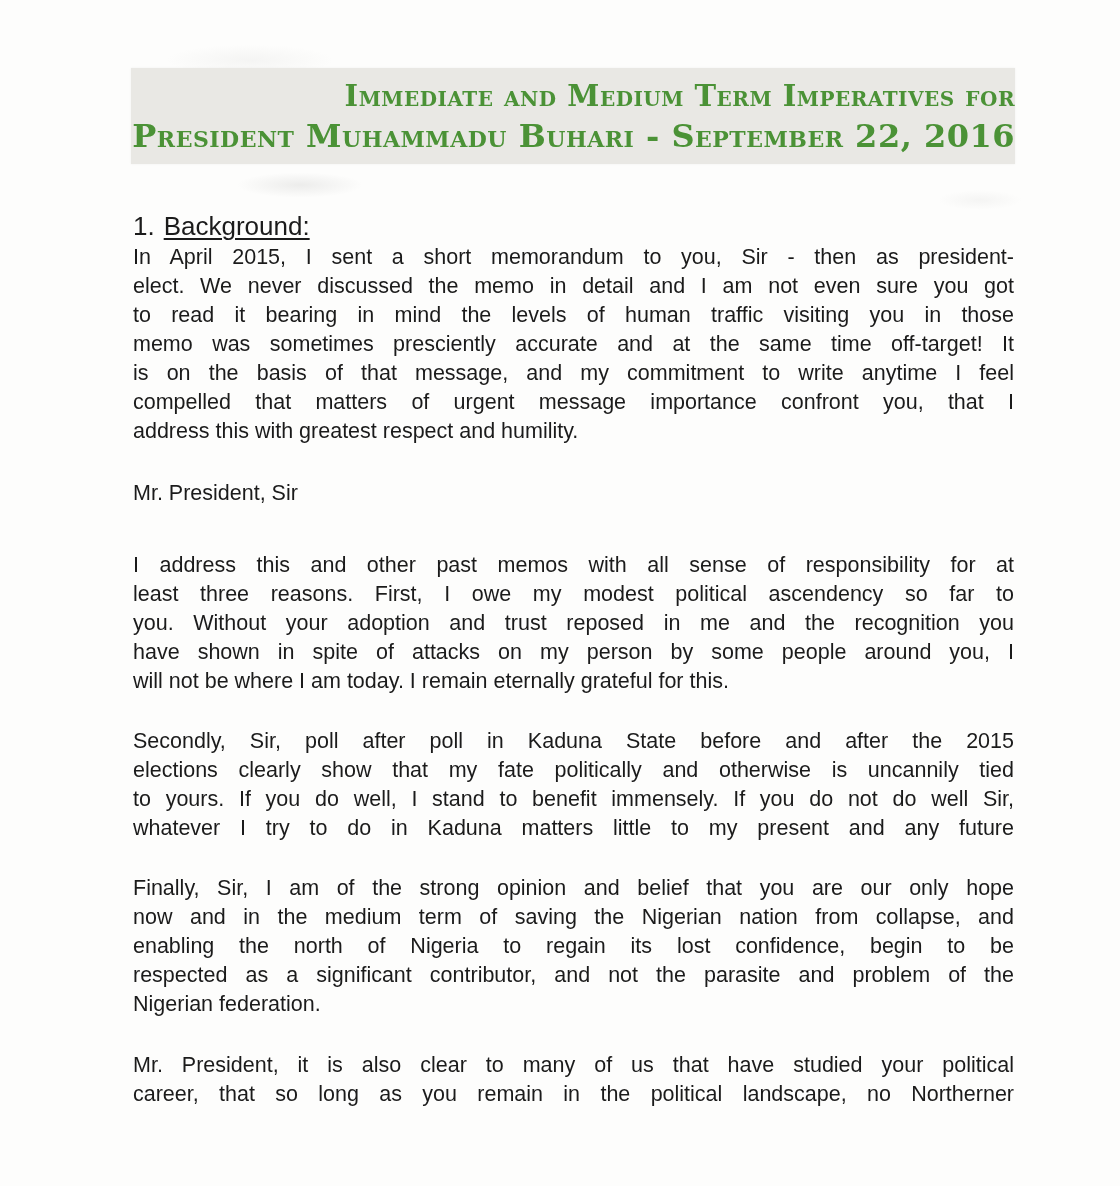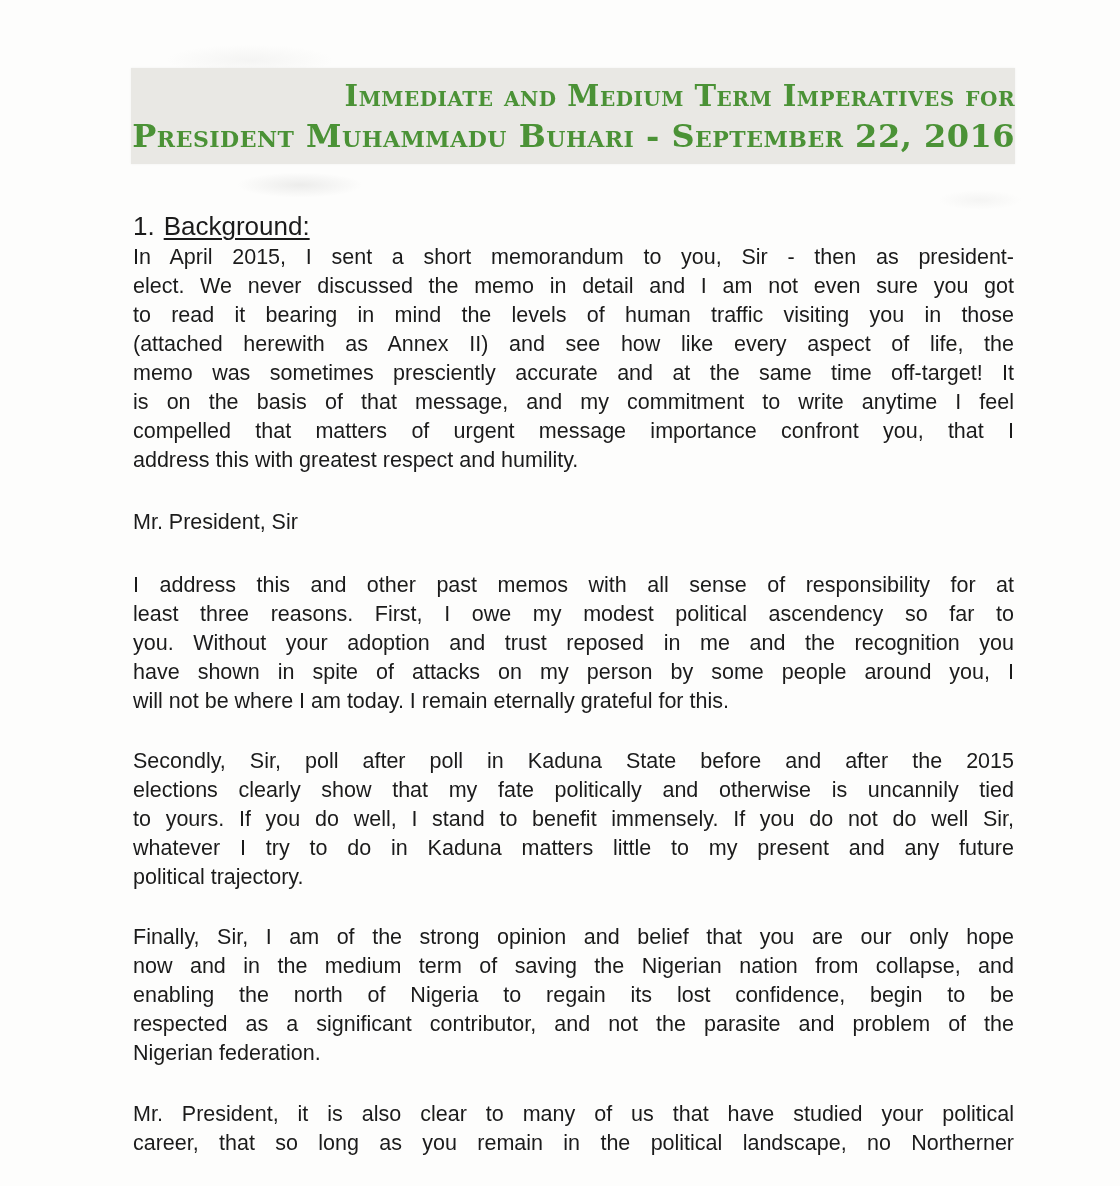--- a/index.html
+++ b/index.html
@@ -57,21 +57,21 @@
   }
   .section-heading .sec-title {
     text-decoration: underline;
     text-decoration-thickness: 2px;
     text-underline-offset: 3px;
     margin-left: 9px;
   }
   .para { margin: 0; }
   .p1 { margin-top: 2px; }
   .p2 { margin-top: 33px; }
-  .p3 { margin-top: 34px; }
+  .p3 { margin-top: 43px; }
   .p4 { margin-top: 31px; }
   .p5 { margin-top: 31px; }
   .p6 { margin-top: 32px; }
   .jline {
     text-align: justify;
     text-align-last: justify;
     -moz-text-align-last: justify;
     white-space: normal;
   }
   .lline { text-align: left; }
@@ -89,21 +89,20 @@
   <div class="memo-body">
 
     <div class="section-heading">
       <span class="sec-num">1.</span><span class="sec-title">Background:</span>
     </div>
 
     <div class="para p1">
       <div class="jline">In April 2015, I sent a short memorandum to you, Sir - then as president-</div>
       <div class="jline">elect. We never discussed the memo in detail and I am not even sure you got</div>
       <div class="jline">to read it bearing in mind the levels of human traffic visiting you in those</div>
-      <div class="jline">(attached herewith as Annex II) and see how like every aspect of life, the</div>
       <div class="jline">memo was sometimes presciently accurate and at the same time off-target! It</div>
       <div class="jline">is on the basis of that message, and my commitment to write anytime I feel</div>
       <div class="jline">compelled that matters of urgent message importance confront you, that I</div>
       <div class="lline">address this with greatest respect and humility.</div>
     </div>
 
     <div class="para p2">
       <div class="lline">Mr. President, Sir</div>
     </div>
 
@@ -113,21 +112,20 @@
       <div class="jline">you. Without your adoption and trust reposed in me and the recognition you</div>
       <div class="jline">have shown in spite of attacks on my person by some people around you, I</div>
       <div class="lline">will not be where I am today. I remain eternally grateful for this.</div>
     </div>
 
     <div class="para p4">
       <div class="jline">Secondly, Sir, poll after poll in Kaduna State before and after the 2015</div>
       <div class="jline">elections clearly show that my fate politically and otherwise is uncannily tied</div>
       <div class="jline">to yours. If you do well, I stand to benefit immensely. If you do not do well Sir,</div>
       <div class="jline">whatever I try to do in Kaduna matters little to my present and any future</div>
-      <div class="lline">political trajectory.</div>
     </div>
 
     <div class="para p5">
       <div class="jline">Finally, Sir, I am of the strong opinion and belief that you are our only hope</div>
       <div class="jline">now and in the medium term of saving the Nigerian nation from collapse, and</div>
       <div class="jline">enabling the north of Nigeria to regain its lost confidence, begin to be</div>
       <div class="jline">respected as a significant contributor, and not the parasite and problem of the</div>
       <div class="lline">Nigerian federation.</div>
     </div>
 

